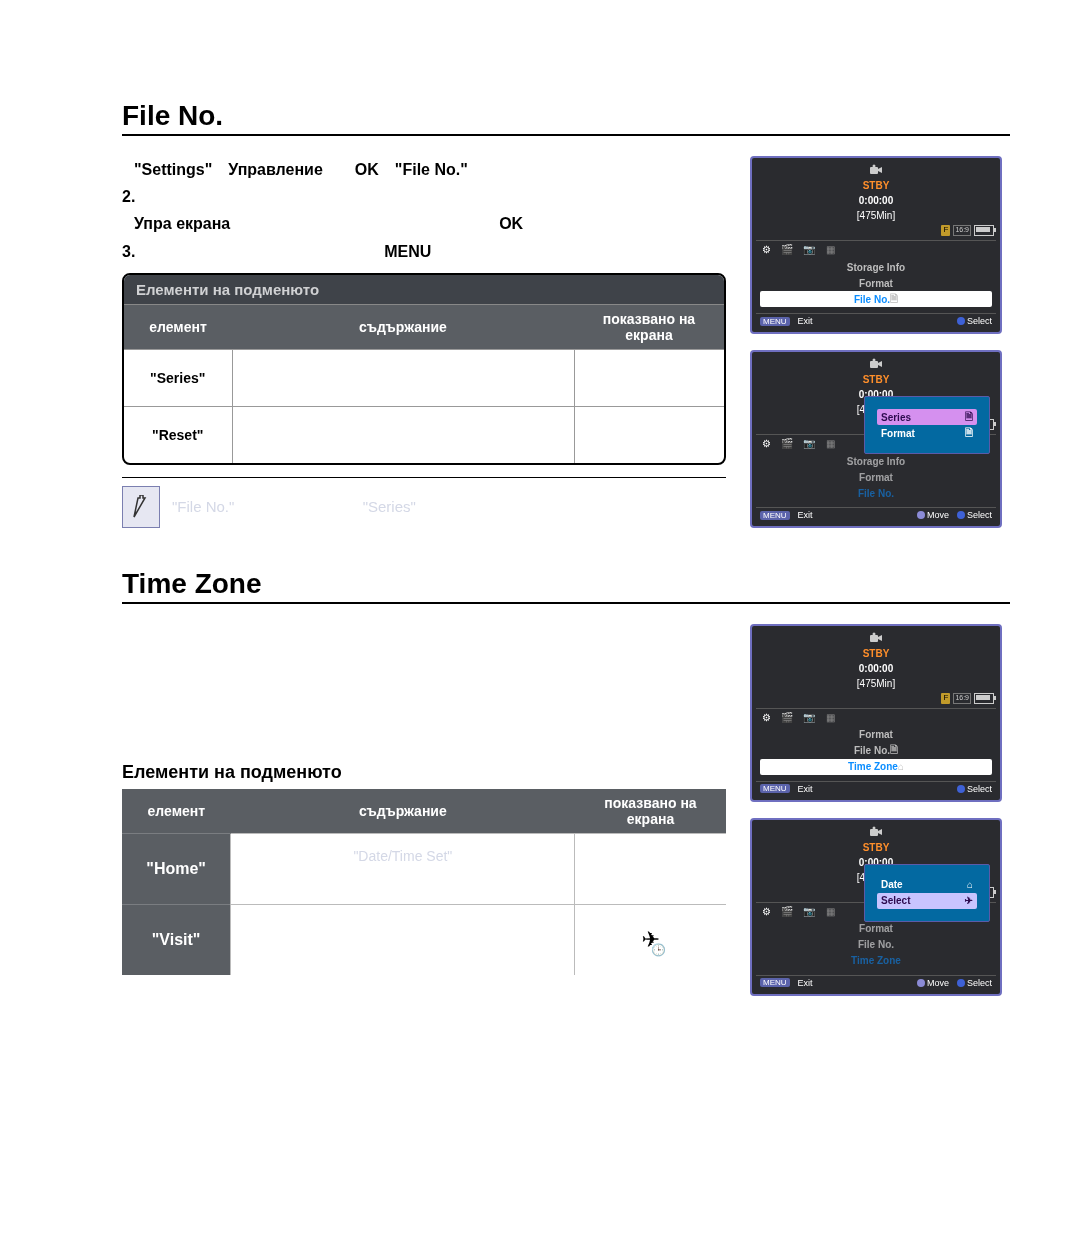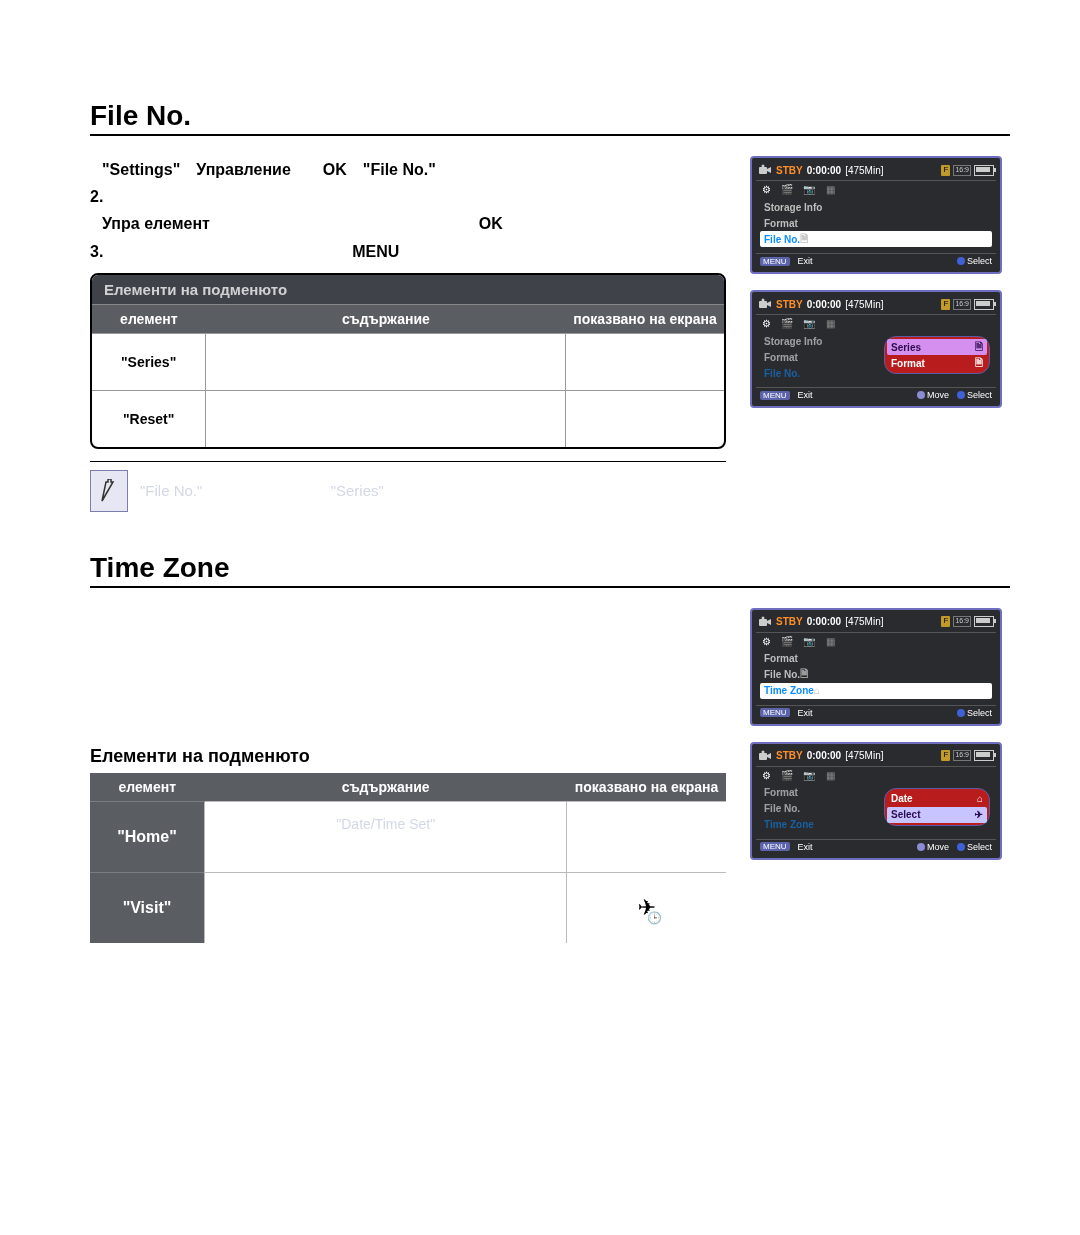--- a/index.html
+++ b/index.html
@@ -7,20 +7,21 @@
     padding: 0;
     background: #fff;
     font-family: Arial, Helvetica, sans-serif;
     width: 1080px;
     height: 1235px;
     position: relative;
     color: #000;
   }
   .page {
     padding: 100px 70px 40px 90px;
+    margin-left: 32px;
   }
   .sectitle {
     font-size: 28px;
     font-weight: bold;
     border-bottom: 2px solid #000;
     padding-bottom: 2px;
     margin-bottom: 20px;
   }
   .cols {
     display: flex;
@@ -150,20 +151,21 @@
     font-size: 10px;
     padding: 4px 4px 6px 4px;
     position: relative;
   }
   .cam-header {
     display: flex;
     align-items: center;
     gap: 4px;
     padding: 2px 2px 4px 2px;
     border-bottom: 1px solid #555;
+    flex-direction: column;
   }
   .cam-icon-small {
     width: 14px; height: 12px;
     display: inline-block;
   }
   .cam-stby { color: #ff8f2b; font-weight: bold; }
   .cam-time { color: #fff; font-weight: bold; }
   .cam-min { color: #fff; text-align: right; }
   .cam-right-icons {
     margin-left: auto;
@@ -179,36 +181,36 @@
   .cam-iconbar {
     display:flex; gap:10px; padding:3px 6px 2px 6px;
     color:#888;
   }
   .cam-iconbar .act { color:#fff; }
 
   .cam-list {
     padding: 2px 4px 4px 4px;
   }
   .cam-row {
-    display:flex; justify-content:flex-start; align-items:center;
+    display:flex; justify-content:center; align-items:center;
     height:16px; padding:0 4px; font-size:10px; font-weight:bold;
   }
   .cam-row.sel-blue { color:#0b8dff; }
   .cam-row.sel-blue-bg { background:#fff; color:#0b8dff; border-radius:2px; }
   .cam-row.grey { color:#bdbdbd; }
   .cam-row .micon { font-size:10px; color:#bbb; }
 
   .cam-sub {
     position:absolute;
     right:10px; top:44px;
     width:100px;
-    background:#b91c1c;
+    background:#0369a1;
     border:1px solid #5b5ba8;
-    border-radius:12px;
-    padding:2px;
+    border-radius:2px;
+    padding:12px;
   }
   .cam-sub-row {
     display:flex; justify-content:space-between; align-items:center;
     height:16px; padding:0 4px; font-size:10px; font-weight:bold; color:#fff;
   }
   .cam-sub-row.hl { background:#d590ef; color:#2d0b4f; border-radius:2px; }
   .cam-sub-row.hl2 { background:#c8c4ff; color:#2d0b4f; border-radius:2px; }
 
   .cam-footer {
     display:flex; gap:8px; align-items:center;
@@ -242,21 +244,21 @@
     <div class="sectitle">File No.</div>
 
     <div class="cols">
       <div class="leftcol">
         <div class="steps">
           <div style="padding-left:12px;">"Settings" Управление  OK "File No."</div>
           <div>
             <span>2.</span>
           </div>
           <div style="padding-left:12px;">
-            <span>Упра елемент</span>
+            <span>Упра екрана</span>
             <span style="display:inline-block; width:260px;"></span>
             <span>OK</span>
           </div>
           <div>
             <span>3.</span>
             <span style="display:inline-block; width:240px;"></span>
             <span>MENU</span>
           </div>
         </div>
 

